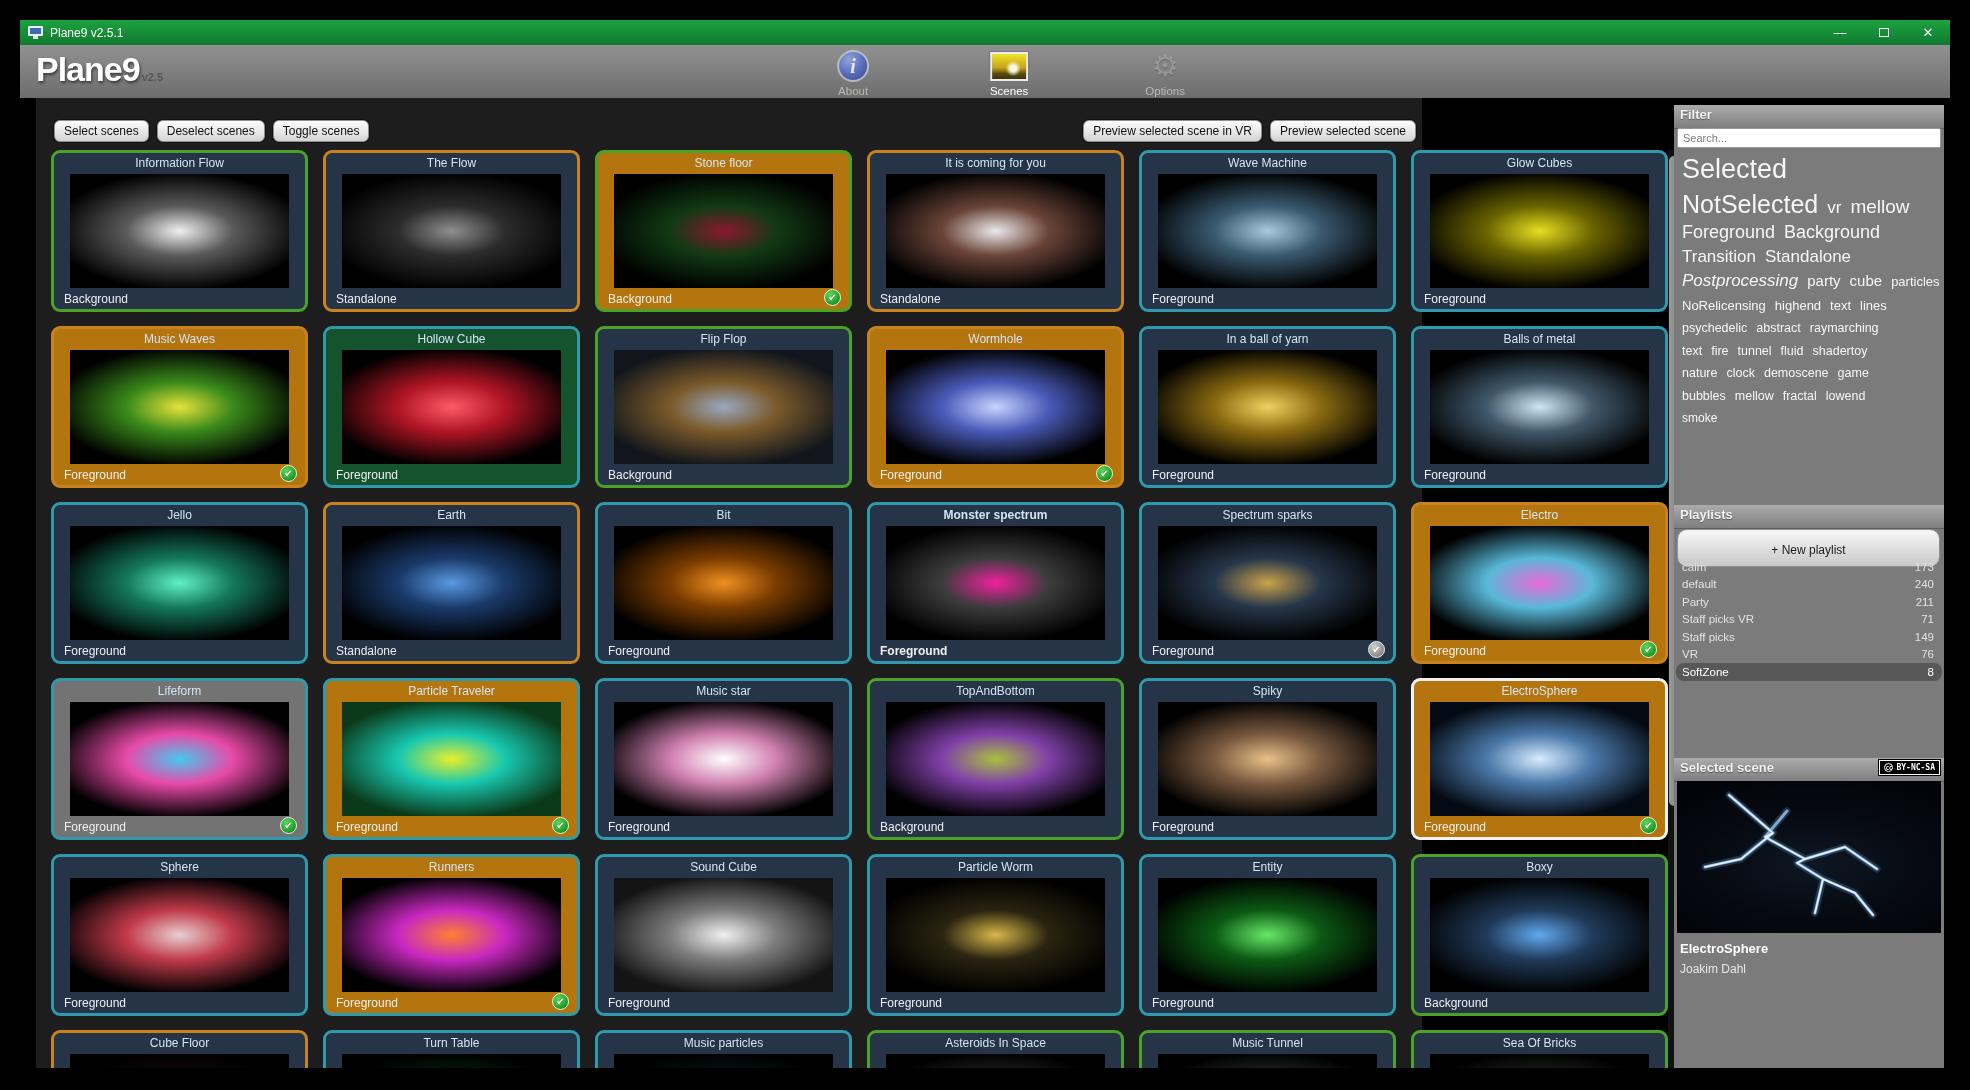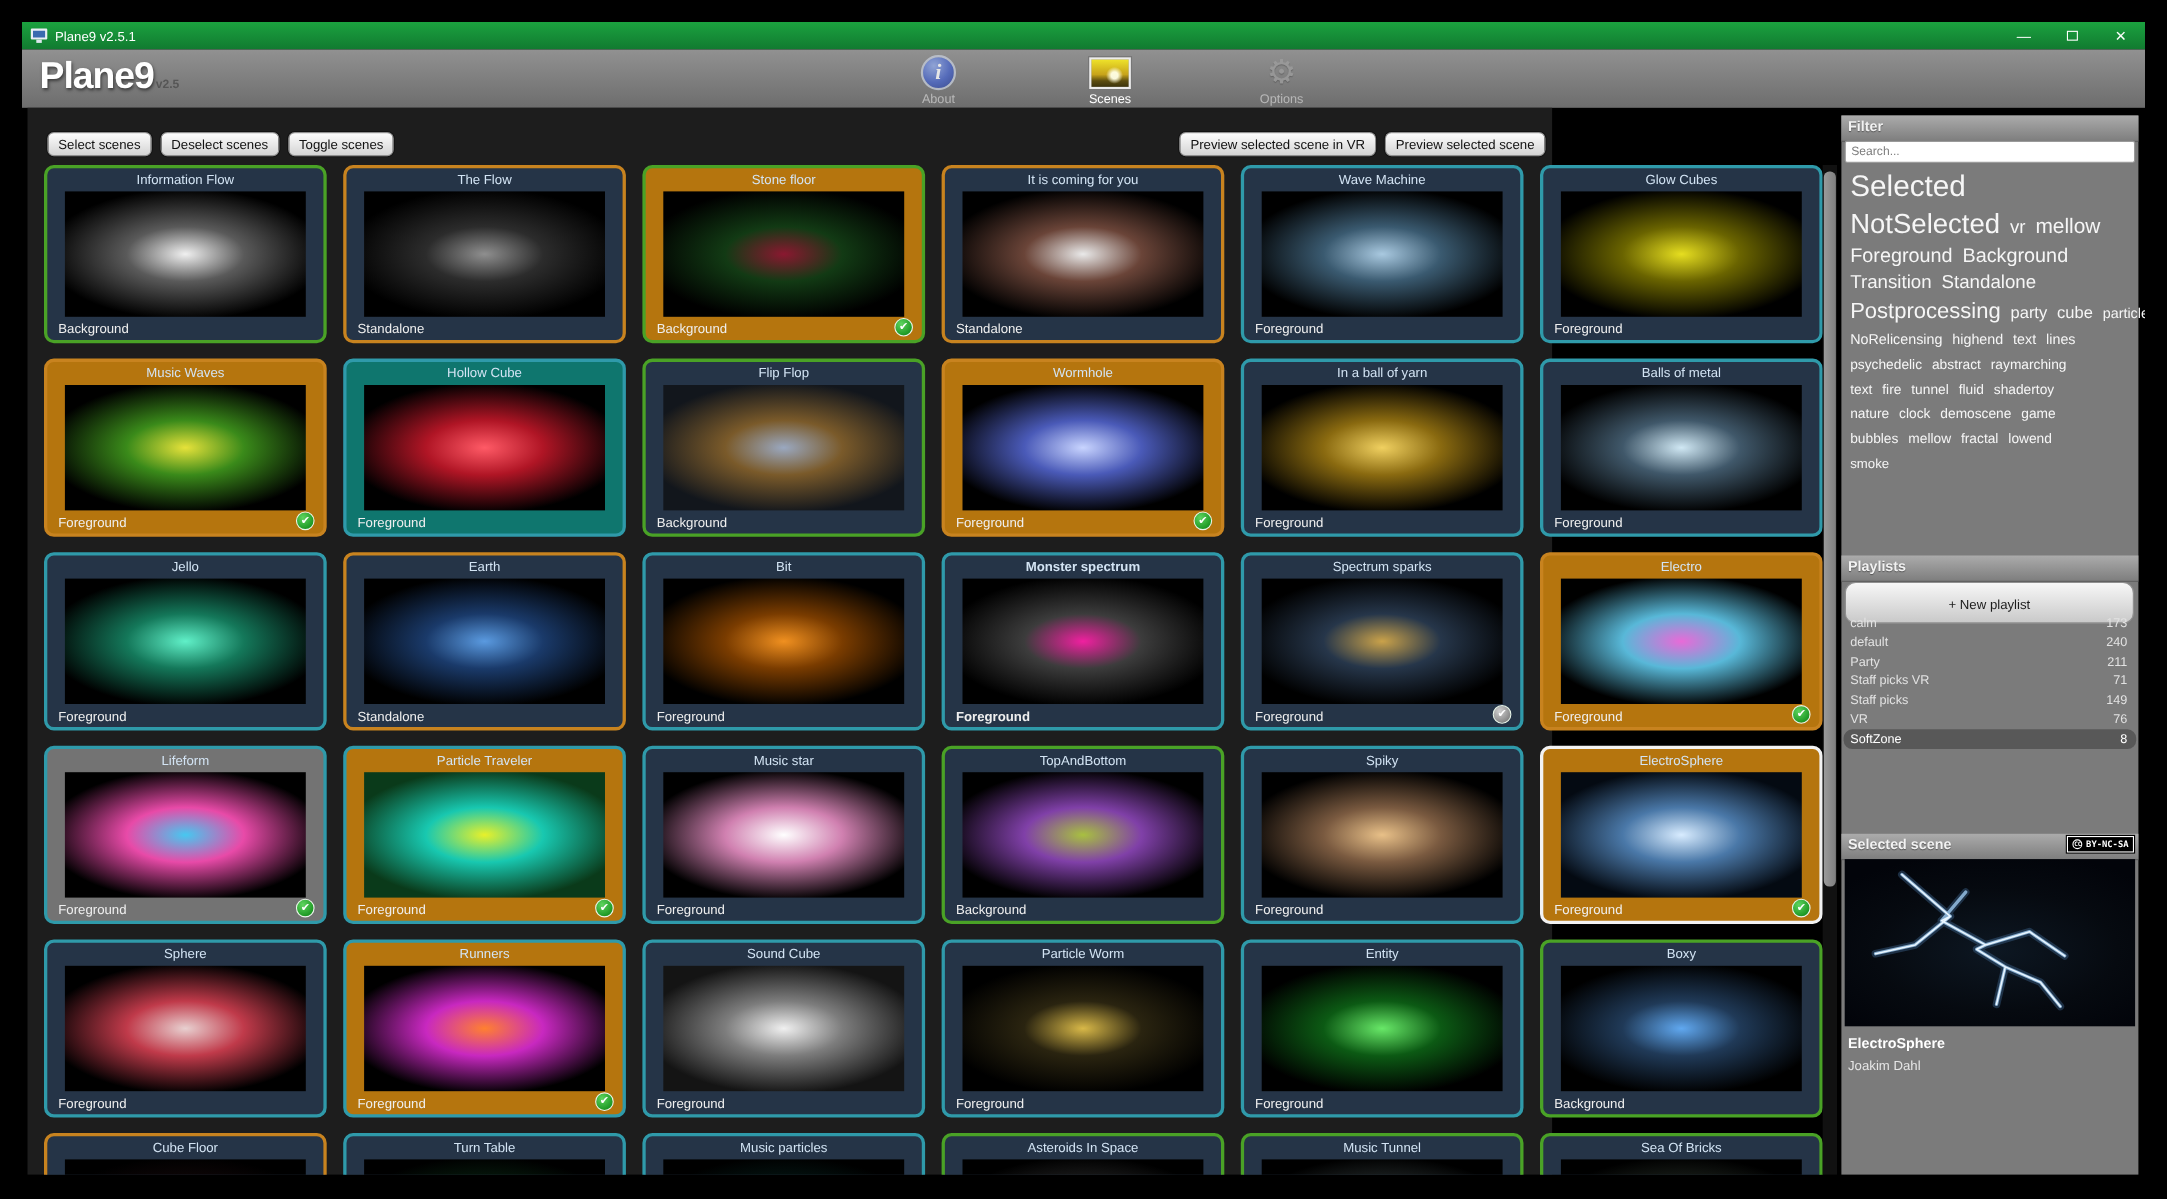--- a/index.html
+++ b/index.html
@@ -31,21 +31,21 @@
   .info-ball { width:32px; height:32px; border-radius:50%; border:2px solid #c3cad6;
     background:radial-gradient(circle at 35% 28%, #93abe8, #4a66c8 55%, #2e4296);
     color:#fff; font-weight:bold; font-style:italic; font-family:"Liberation Serif",serif;
     font-size:20px; display:flex; align-items:center; justify-content:center; }
   .scene-pic { width:38px; height:29px; border:2px solid #ececec; outline:1px solid #777; background:
     radial-gradient(circle at 62% 58%, rgba(255,255,230,.95) 0 12%, rgba(255,255,230,0) 30%),
     linear-gradient(#efe32a 0%, #c7a31a 55%, #5c4d10 78%, #3c330c 100%); }
   .gear { font-size:30px; color:#9d9d9d; line-height:1; text-shadow:0 1px 1px rgba(0,0,0,.3); }
 
   
-  .main { position:absolute; left:5px; top:78px; width:1386px; height:970px; background:#1d1d1d; }
+  .main { position:absolute; left:16px; top:78px; width:1386px; height:970px; background:#1d1d1d; }
   .toolbar { position:absolute; left:18px; top:22px; display:flex; gap:8px; }
   .toolbar-right { position:absolute; right:6px; top:22px; display:flex; gap:8px; }
   .btn { background:linear-gradient(#fdfdfd,#d4d4d4); border:1px solid #8f8f8f; border-radius:6px;
     font-size:12px; color:#111; padding:3px 9px; white-space:nowrap; box-shadow:0 0 0 1px rgba(0,0,0,.35); }
 
   
   .grid { position:absolute; left:15px; top:52px; display:grid;
     grid-template-columns:repeat(6,257px); grid-auto-rows:162px; column-gap:15px; row-gap:14px; }
   .tile { position:relative; border:3px solid #2f9aaa; border-radius:9px; background:#253447; }
   .tile-title { text-align:center; font-size:12px; color:#d3e4f4; padding-top:3px; white-space:nowrap; overflow:hidden; }
@@ -183,21 +183,21 @@
     <div class="tile-thumb" style="background: radial-gradient(58% 52%, rgb(230, 222, 32) 0%, rgb(106, 100, 0) 42%, rgb(0, 0, 0) 100%);"></div>
     <div class="tile-type">Foreground</div>
 
   </div>
         <div class="tile" style="border-color: rgb(200, 131, 31); background: rgb(181, 117, 14);">
     <div class="tile-title">Music Waves</div>
     <div class="tile-thumb" style="background: radial-gradient(58% 52%, rgb(230, 226, 58) 0%, rgb(58, 138, 26) 42%, rgb(0, 0, 0) 100%);"></div>
     <div class="tile-type">Foreground</div>
     <div class="tile-check green">✔</div>
   </div>
-        <div class="tile" style="border-color: rgb(47, 154, 170); background: #0f766e;">
+        <div class="tile" style="border-color: rgb(47, 154, 170); background: #14532d;">
     <div class="tile-title">Hollow Cube</div>
     <div class="tile-thumb" style="background: radial-gradient(58% 52%, rgb(255, 90, 102) 0%, rgb(176, 21, 37) 42%, rgb(0, 0, 0) 100%);"></div>
     <div class="tile-type">Foreground</div>
 
   </div>
         <div class="tile" style="border-color: rgb(74, 162, 38); background: rgb(37, 52, 71);">
     <div class="tile-title">Flip Flop</div>
     <div class="tile-thumb" style="background: radial-gradient(58% 52%, rgb(154, 168, 192) 0%, rgb(122, 90, 42) 42%, rgb(18, 22, 28) 100%);"></div>
     <div class="tile-type">Background</div>
 
@@ -372,21 +372,21 @@
   </div>
 
   <div class="sidebar">
     <div class="sec-hdr" style="top:0">Filter</div>
     <input class="search" type="text" placeholder="Search..." style="">
     <div class="tagcloud">
         <div class="tag-row"><span class="tag" style="font-size: 27px;">Selected</span></div>
         <div class="tag-row"><span class="tag" style="font-size: 25px;">NotSelected</span><span class="tag" style="font-size: 17px;">vr</span><span class="tag" style="font-size: 19px;">mellow</span></div>
         <div class="tag-row"><span class="tag" style="font-size: 18px;">Foreground</span><span class="tag" style="font-size: 18px;">Background</span></div>
         <div class="tag-row"><span class="tag" style="font-size: 17px;">Transition</span><span class="tag" style="font-size: 17px;">Standalone</span></div>
-        <div class="tag-row"><span class="tag" style="font-size: 20px;">Postprocessing</span><span class="tag" style="font-size: 15px;">party</span><span class="tag" style="font-size: 15px;">cube</span><span class="tag" style="font-size: 13px;">particles</span></div>
+        <div class="tag-row"><span class="tag" style="font-size: 17px; font-style: italic;">Postprocessing</span><span class="tag" style="font-size: 15px;">party</span><span class="tag" style="font-size: 15px;">cube</span><span class="tag" style="font-size: 13px;">particles</span></div>
         <div class="tag-row"><span class="tag" style="font-size: 13px;">NoRelicensing</span><span class="tag" style="font-size: 13px;">highend</span><span class="tag" style="font-size: 13px;">text</span><span class="tag" style="font-size: 13px;">lines</span></div>
         <div class="tag-row"><span class="tag" style="font-size: 12.5px;">psychedelic</span><span class="tag" style="font-size: 12.5px;">abstract</span><span class="tag" style="font-size: 12.5px;">raymarching</span></div>
         <div class="tag-row"><span class="tag" style="font-size: 12.5px;">text</span><span class="tag" style="font-size: 12.5px;">fire</span><span class="tag" style="font-size: 12.5px;">tunnel</span><span class="tag" style="font-size: 12.5px;">fluid</span><span class="tag" style="font-size: 12.5px;">shadertoy</span></div>
         <div class="tag-row"><span class="tag" style="font-size: 12.5px;">nature</span><span class="tag" style="font-size: 12.5px;">clock</span><span class="tag" style="font-size: 12.5px;">demoscene</span><span class="tag" style="font-size: 12.5px;">game</span></div>
         <div class="tag-row"><span class="tag" style="font-size: 12.5px;">bubbles</span><span class="tag" style="font-size: 12.5px;">mellow</span><span class="tag" style="font-size: 12.5px;">fractal</span><span class="tag" style="font-size: 12.5px;">lowend</span></div>
         <div class="tag-row"><span class="tag" style="font-size: 12px;">smoke</span></div>
       </div>
 
     <div class="sec-hdr pl-header">Playlists</div>
     <button class="new-playlist">+ New playlist</button>

